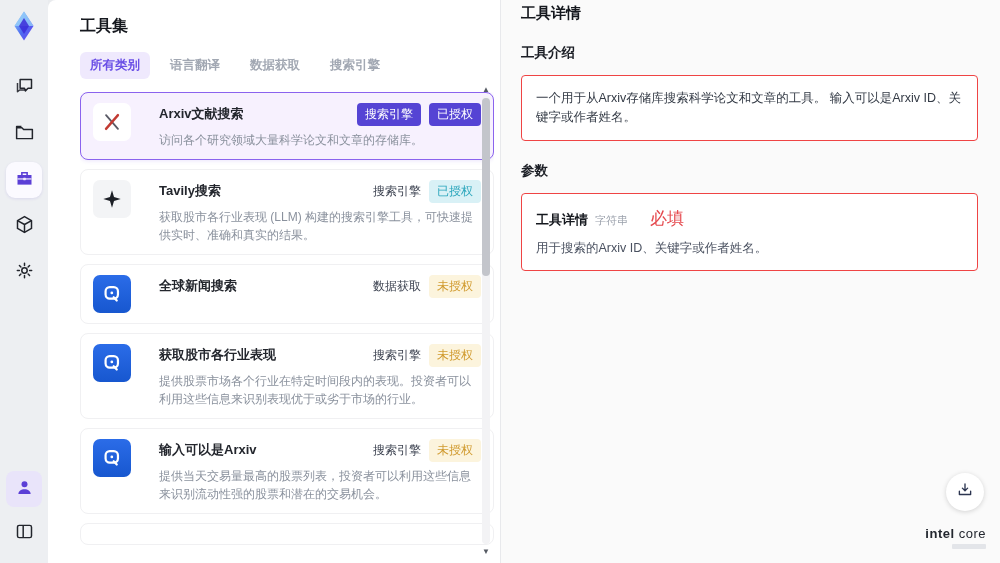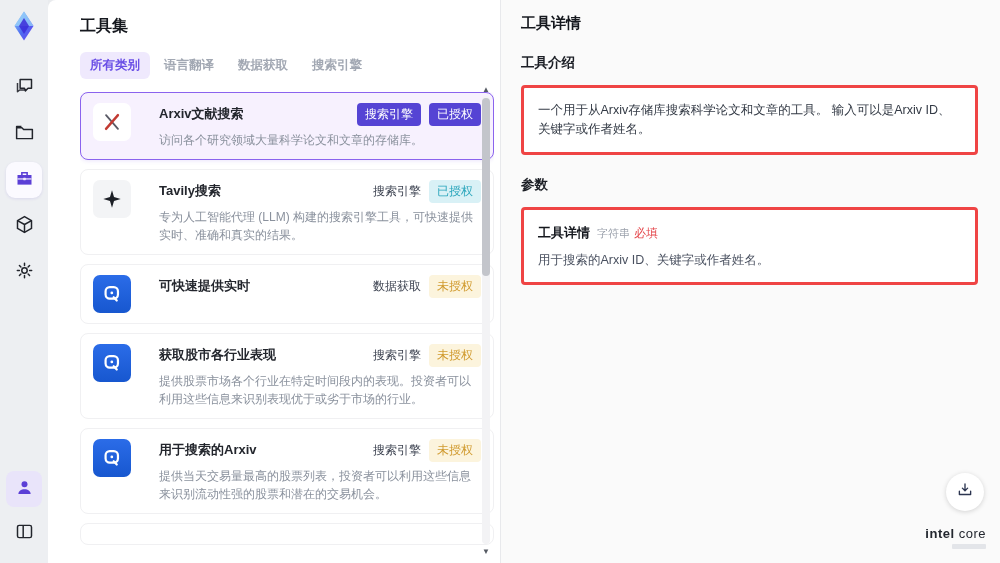--- a/index.html
+++ b/index.html
@@ -20,21 +20,21 @@
   .rail-item.user-item { background:#e9e4fa; border-radius:8px; }
 
   
   .main { position:absolute; left:48px; top:0; right:0; bottom:0;
     background:#ffffff; border-top-left-radius:8px; }
 
   
   .tools-pane { position:absolute; left:0; top:0; width:452px; height:563px;
     padding:16px 0 0 32px; }
   .pane-title { font-size:16px; font-weight:700; color:#15181e; }
-  .tabs { display:flex; gap:4px; margin-top:15px; }
+  .tabs { display:flex; gap:10px; margin-top:15px; }
   .tab { font-size:12.5px; color:#a2a8b3; padding:5px 10px; border-radius:6px;
     cursor:pointer; white-space:nowrap;font-weight:bold; }
   .tab.active { background:#efe9fd; color:#6a4fe6; font-weight:700; }
 
   .tool-list { margin-top:13px; width:414px; height:466px; overflow:hidden; }
   .card { display:flex; gap:28px; padding:10px 12px; border:1px solid #f0f0f2;
     border-radius:8px; background:#fff; margin-bottom:9px; cursor:pointer; }
   .card.selected { background:#f7f1fe; border:1.5px solid #8b63ee;
     box-shadow:0 1px 4px rgba(120,80,230,.15); }
   .tool-icon { width:38px; height:38px; border-radius:7px; flex:none;
@@ -60,29 +60,29 @@
     font-size:8px; color:#555a63; cursor:pointer; line-height:8px; }
   .sb-track { position:absolute; left:2px; top:10px; bottom:12px; width:8px;
     background:#f3f3f5; border-radius:4px; }
   .sb-thumb { position:absolute; left:2px; top:12px; width:8px; height:178px;
     background:#c3c5cb; border-radius:4px; cursor:grab; }
 
   .v-divider { position:absolute; left:452px; top:0; bottom:0; width:1px; background:#e8e9ec; }
 
   
   .detail-pane { position:absolute; left:453px; top:0; right:0; bottom:0;
-    background:#fafafa; padding:14px 22px 0 20px; border-top-left-radius:0; }
+    background:#fafafa; padding:4px 22px 0 20px; border-top-left-radius:0; }
   .detail-title { font-size:15px; font-weight:700; color:#15181e; }
   .section-h { font-size:13.5px; font-weight:700; color:#1b1e25; margin-top:21px; }
-  .info-box { margin-top:13px; background:#fff; border:3px solid #ef4444;
+  .info-box { margin-top:13px; background:#fff; border:1px solid #ef4444;
     border-radius:4px; padding:13px 14px; }
   .intro-text { font-size:12.5px; color:#333a45; line-height:1.5; }
   .param-name { font-size:13px; font-weight:700; color:#15181e; display:inline; }
   .param-type { font-size:11px; color:#9aa0ab; margin-left:7px; }
-  .param-req { font-size:12px; color:#e5484d; margin-left:4px; }
+  .param-req { font-size:17px; color:#e5484d; margin-left:22px; }
   .param-desc { margin-top:10px; font-size:12.5px; color:#4a5160; }
 
   
   .dl-btn { position:absolute; right:16px; bottom:52px; width:38px; height:38px;
     border-radius:50%; background:#fff; box-shadow:0 1px 5px rgba(0,0,0,.16);
     display:flex; align-items:center; justify-content:center; cursor:pointer; z-index:6; }
   .dl-btn svg { width:18px; height:18px; }
   .intel { position:absolute; right:14px; bottom:14px; text-align:right; z-index:6;margin-top:40px; }
   .intel-line { font-size:13px; color:#23272f; letter-spacing:.5px; }
   .intel-line b { font-weight:700; }
@@ -206,34 +206,34 @@
             </svg>
           </div>
     <div class="card-body">
       <div class="card-head">
         <div class="card-title">Tavily搜索</div>
         <div class="card-tags">
           <span class="cat">搜索引擎</span>
           <span class="badge auth">已授权</span>
         </div>
       </div>
-      <div class="card-desc">专为人工智能代理 (LLM) 构建的搜索引擎工具，可快速提供实时、准确和真实的结果。</div>
+      <div class="card-desc">获取股市各行业表现 (LLM) 构建的搜索引擎工具，可快速提供实时、准确和真实的结果。</div>
     </div>
   </div>
         <div class="card">
     <div class="tool-icon blue">
             <svg viewBox="0 0 24 24" fill="none" stroke="#fff" stroke-width="2.4" stroke-linecap="round" stroke-linejoin="round">
               <rect x="5" y="4.5" width="13.5" height="12.5" rx="4.5"></rect>
               <circle cx="11.8" cy="10.8" r="1.5" fill="#fff" stroke="none"></circle>
               <path d="M13.8 15.5l3.4 3.6"></path>
             </svg>
           </div>
     <div class="card-body">
       <div class="card-head">
-        <div class="card-title">可快速提供实时</div>
+        <div class="card-title">全球新闻搜索</div>
         <div class="card-tags">
           <span class="cat">数据获取</span>
           <span class="badge unauth">未授权</span>
         </div>
       </div>
     </div>
   </div>
         <div class="card">
     <div class="tool-icon blue">
             <svg viewBox="0 0 24 24" fill="none" stroke="#fff" stroke-width="2.4" stroke-linecap="round" stroke-linejoin="round">
@@ -256,21 +256,21 @@
         <div class="card">
     <div class="tool-icon blue">
             <svg viewBox="0 0 24 24" fill="none" stroke="#fff" stroke-width="2.4" stroke-linecap="round" stroke-linejoin="round">
               <rect x="5" y="4.5" width="13.5" height="12.5" rx="4.5"></rect>
               <circle cx="11.8" cy="10.8" r="1.5" fill="#fff" stroke="none"></circle>
               <path d="M13.8 15.5l3.4 3.6"></path>
             </svg>
           </div>
     <div class="card-body">
       <div class="card-head">
-        <div class="card-title">用于搜索的Arxiv</div>
+        <div class="card-title">输入可以是Arxiv</div>
         <div class="card-tags">
           <span class="cat">搜索引擎</span>
           <span class="badge unauth">未授权</span>
         </div>
       </div>
       <div class="card-desc">提供当天交易量最高的股票列表，投资者可以利用这些信息来识别流动性强的股票和潜在的交易机会。</div>
     </div>
   </div>
         <div class="card">
     

